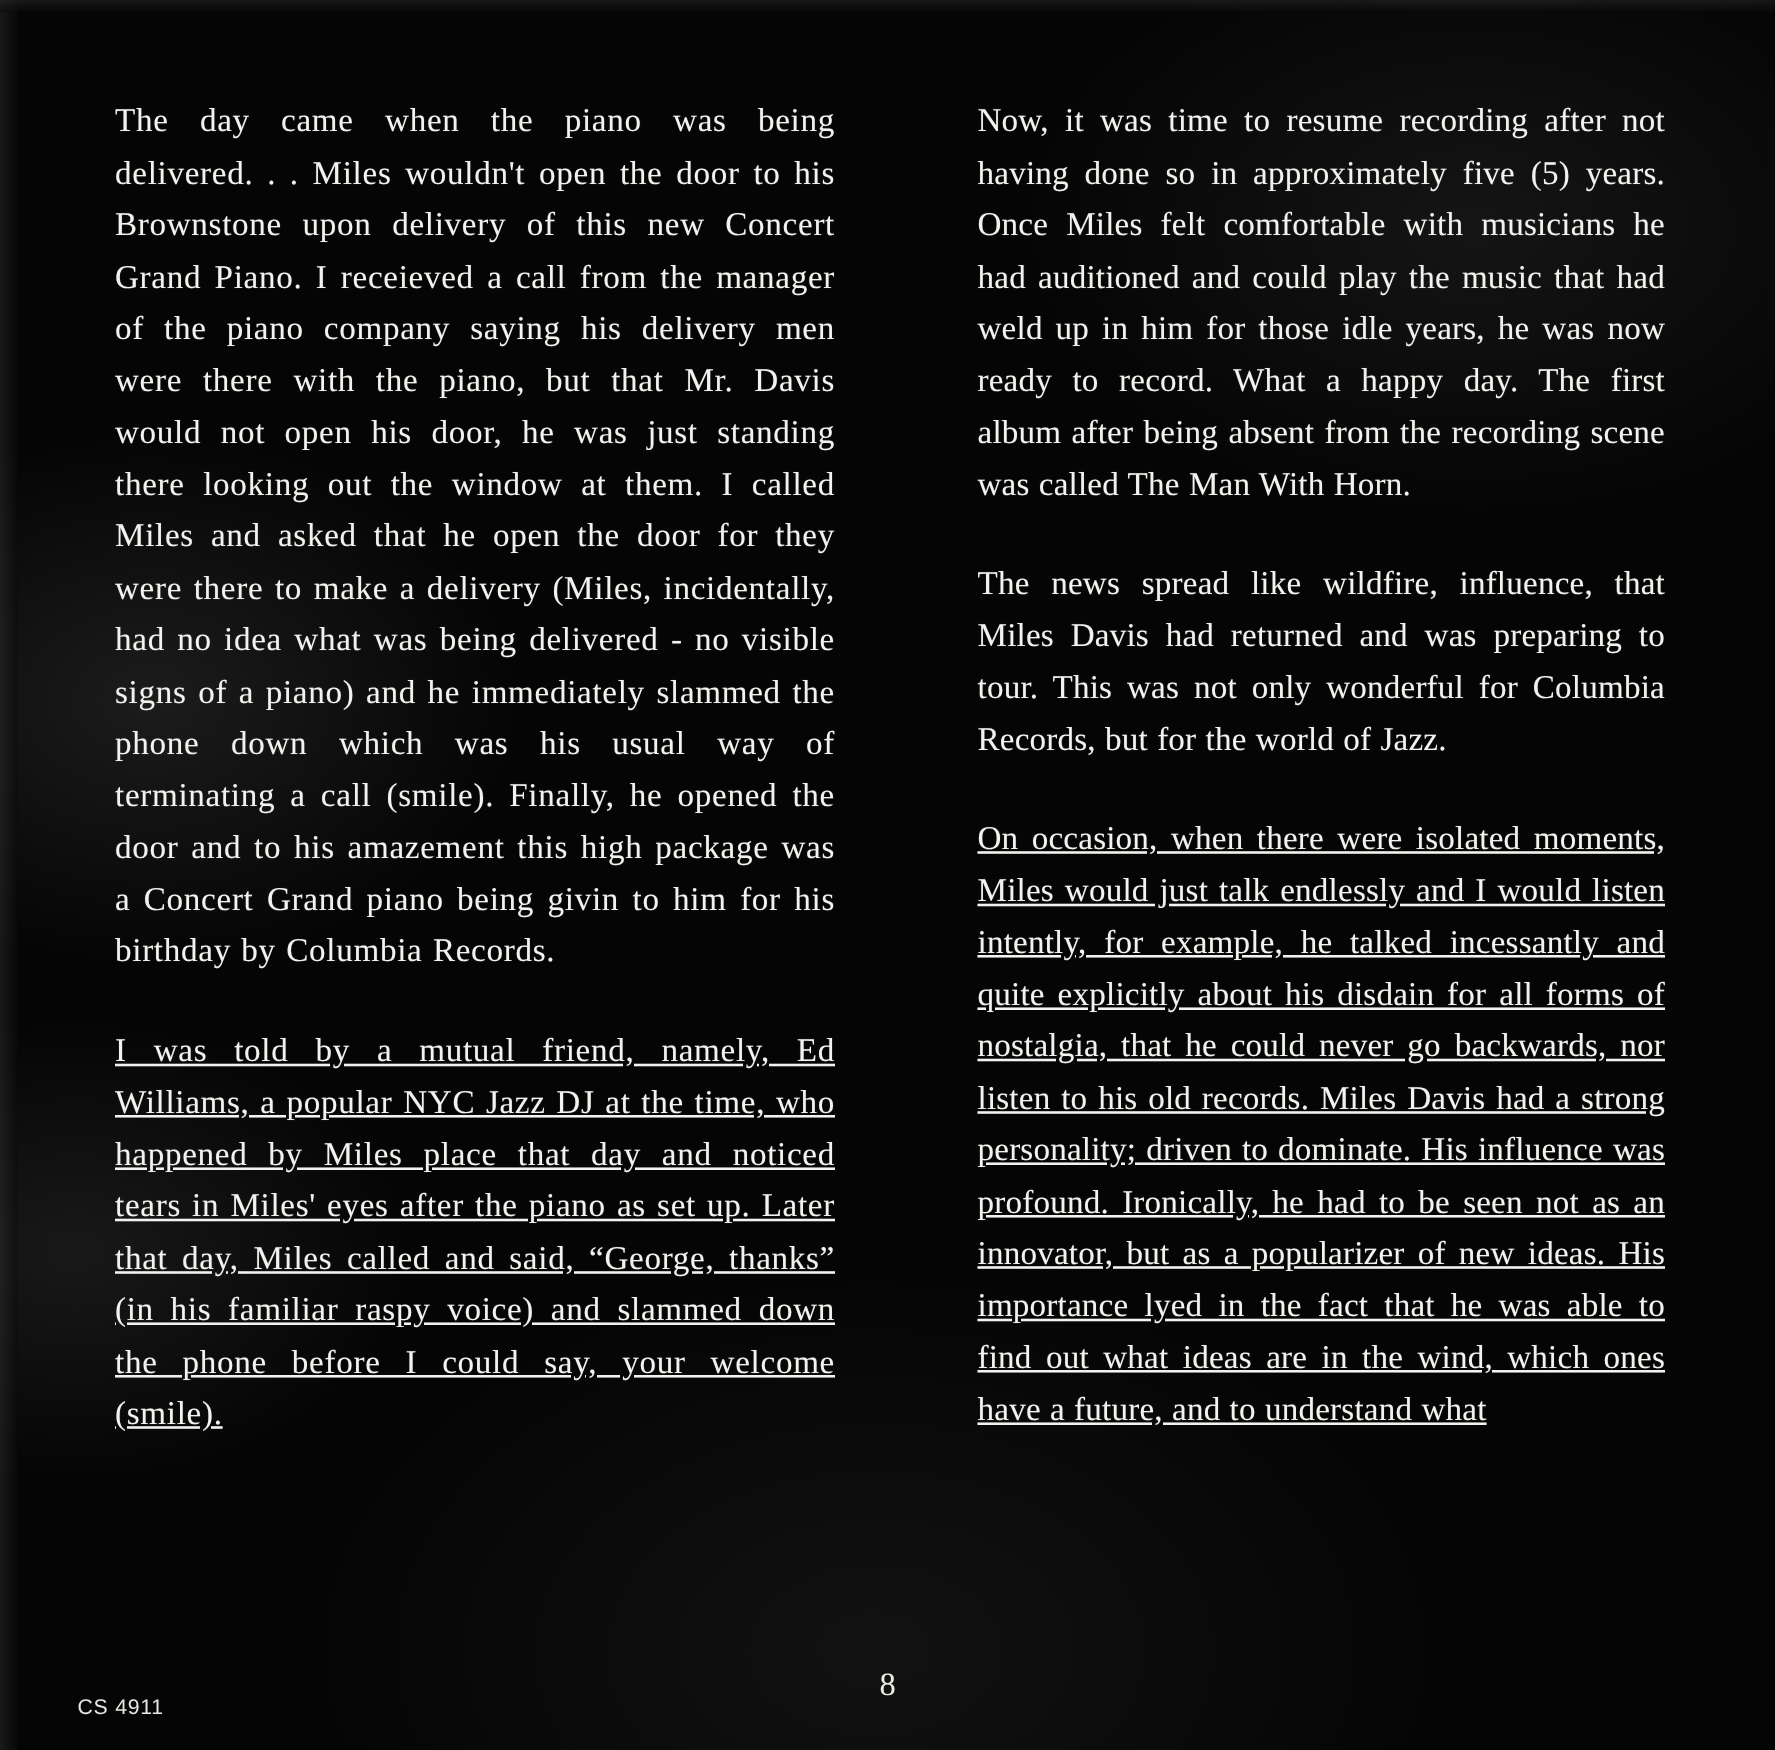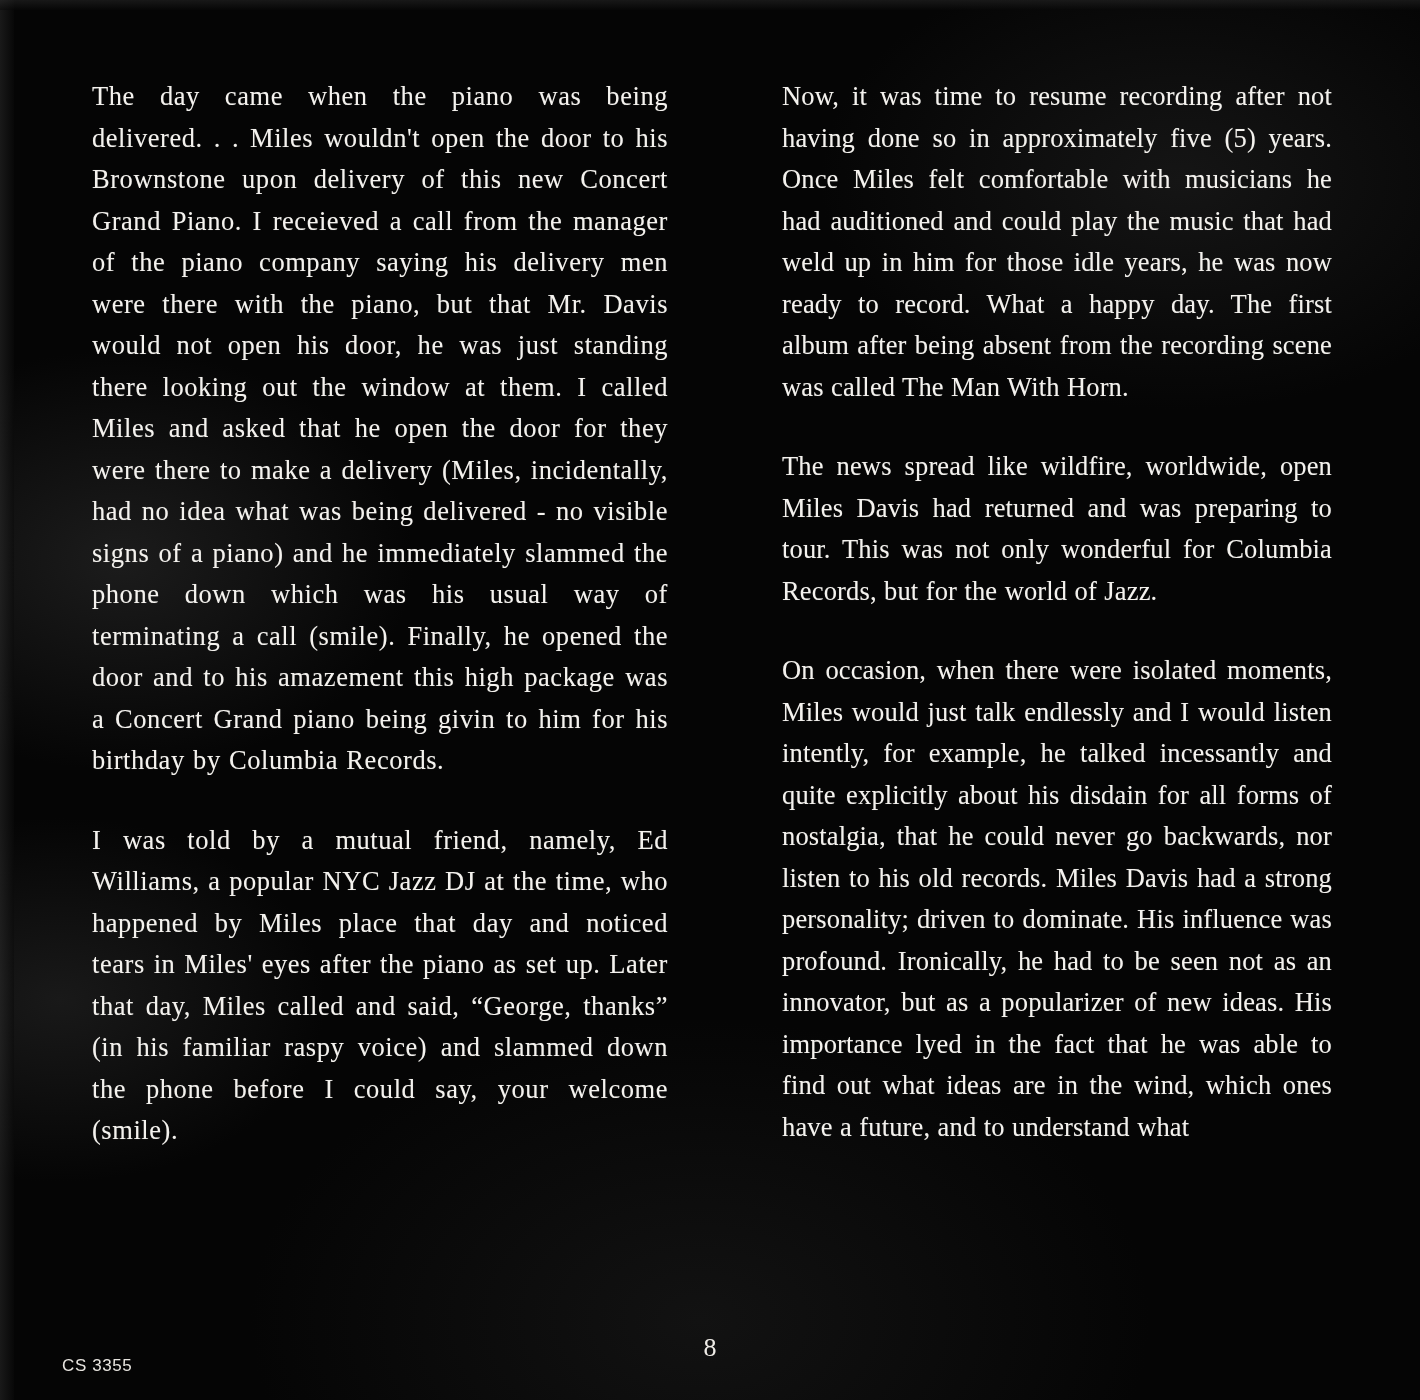--- a/index.html
+++ b/index.html
@@ -65,20 +65,21 @@
     letter-spacing: .55px;
     word-spacing: 1.2px;
   }
   .col-right p.para {
     letter-spacing: .15px;
     word-spacing: .6px;
     margin-left: 26px;
   }
   p.para:last-child {
     margin-bottom: 0;
+    text-decoration: underline;
   }
   .page-number {
     position: absolute;
     left: 0;
     top: 1333px;
     width: 1420px;
     text-align: center;
     font-size: 26px;
     color: #efece7;
     font-family: "Liberation Serif", serif;
@@ -103,22 +104,22 @@
 
   <div class="columns">
 
     <div class="col col-left">
       <p class="para">The day came when the piano was being delivered. . . Miles wouldn't open the door to his Brownstone upon delivery of this new Concert Grand Piano. I receieved a call from the manager of the piano company saying his delivery men were there with the piano, but that Mr. Davis would not open his door, he was just standing there looking out the window at them. I called Miles and asked that he open the door for they were there to make a delivery (Miles, incidentally, had no idea what was being delivered - no visible signs of a piano) and he immediately slammed the phone down which was his usual way of terminating a call (smile). Finally, he opened the door and to his amazement this high package was a Concert Grand piano being givin to him for his birthday by Columbia Records.</p>
       <p class="para">I was told by a mutual friend, namely, Ed Williams, a popular NYC Jazz DJ at the time, who happened by Miles place that day and noticed tears in Miles' eyes after the piano as set up. Later that day, Miles called and said, “George, thanks” (in his familiar raspy voice) and slammed down the phone before I could say, your welcome (smile).</p>
     </div>
 
     <div class="col col-right">
       <p class="para">Now, it was time to resume recording after not having done so in approximately five (5) years. Once Miles felt comfortable with musicians he had auditioned and could play the music that had weld up in him for those idle years, he was now ready to record. What a happy day. The first album after being absent from the recording scene was called The Man With Horn.</p>
-      <p class="para">The news spread like wildfire, worldwide, open Miles Davis had returned and was preparing to tour. This was not only wonderful for Columbia Records, but for the world of Jazz.</p>
+      <p class="para">The news spread like wildfire, influence, that Miles Davis had returned and was preparing to tour. This was not only wonderful for Columbia Records, but for the world of Jazz.</p>
       <p class="para">On occasion, when there were isolated moments, Miles would just talk endlessly and I would listen intently, for example, he talked incessantly and quite explicitly about his disdain for all forms of nostalgia, that he could never go backwards, nor listen to his old records. Miles Davis had a strong personality; driven to dominate. His influence was profound. Ironically, he had to be seen not as an innovator, but as a popularizer of new ideas. His importance lyed in the fact that he was able to find out what ideas are in the wind, which ones have a future, and to understand what</p>
     </div>
 
   </div>
 
   <div class="page-number">8</div>
-  <div class="catalog">CS 3355</div>
+  <div class="catalog">CS 4911</div>
 
 </div>
 
 </body></html>

